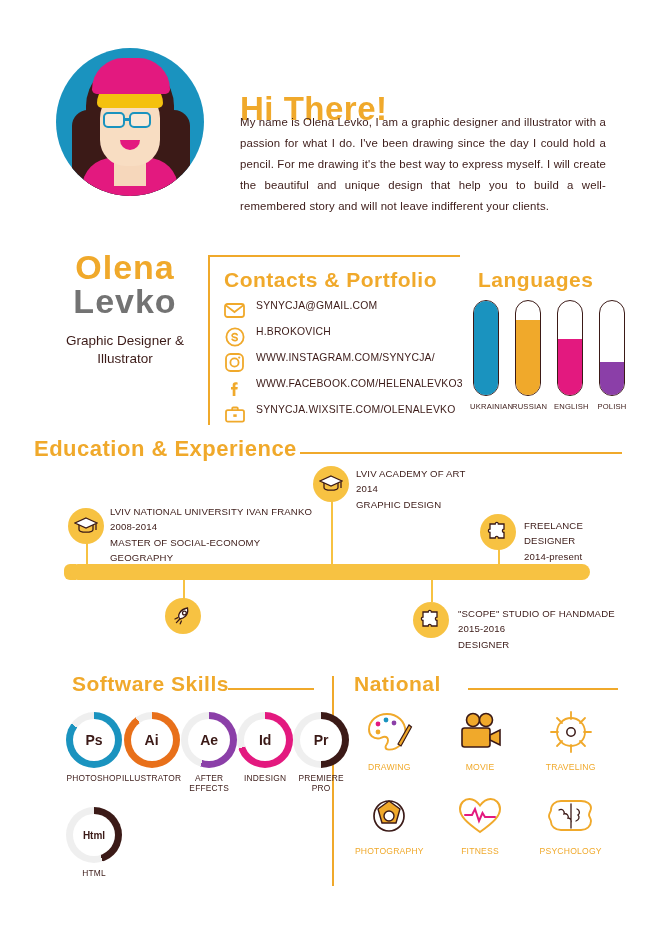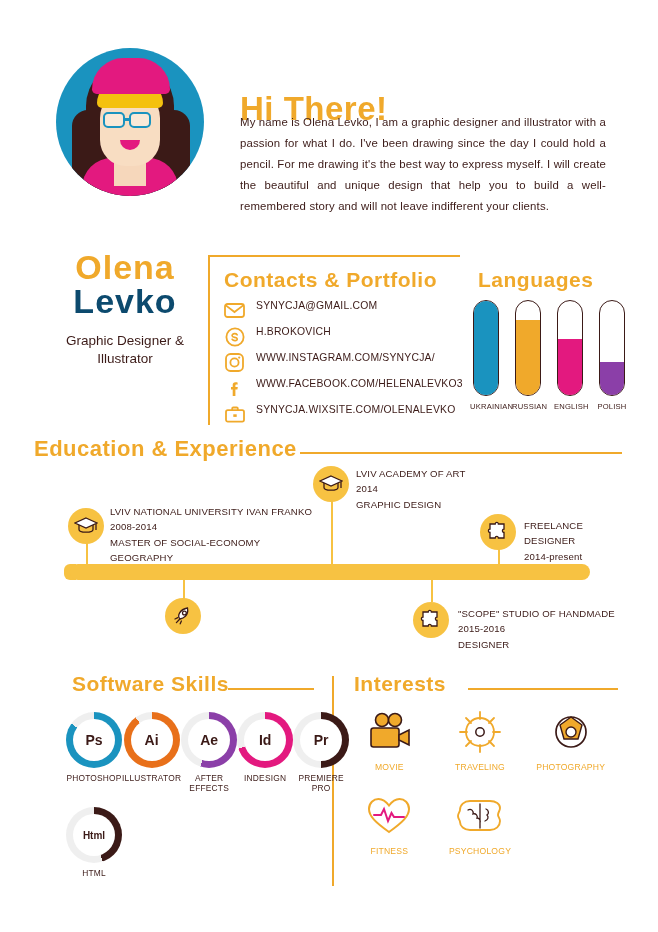--- a/index.html
+++ b/index.html
@@ -73,21 +73,21 @@
   }
 
   
   .name {
     position:absolute; left:30px; top:250px; width:190px; text-align:center;
   }
   .name .n1 {
     font-size:34px; font-weight:bold; color:#f0a92b; letter-spacing:1px; line-height:1.0;
   }
   .name .n2 {
-    font-size:34px; font-weight:bold; color:#0c4a6e; letter-spacing:1px; line-height:1.05;
+    font-size:34px; font-weight:bold; color:#737373; letter-spacing:1px; line-height:1.05;
   }
   .role {
     margin-top:12px; font-size:13.5px; color:#3b1a17; line-height:1.35;
   }
   .bdate { margin-top:10px; font-size:13.5px; color:#3b1a17; }
 
   
   .hi {
     position:absolute; left:240px; top:70px; font-size:33px;margin-top:20px;
   }
@@ -397,25 +397,38 @@
     </div>
 
     <div class="skill">
       <div class="ring" style="background:conic-gradient(#3b1a17 0 45%, #efefef 45% 100%)">
         <div class="inner" style="font-size:10px">Html</div>
       </div>
       <div class="lab">Html</div>
     </div>
   </div>
 
-  <div class="in-title hdr">Interests</div>
+  <div class="in-title hdr">National</div>
   <div class="in-rule"></div>
 
   <div class="interests">
 
+    <div class="interest">
+      <div class="i-ico">
+        <svg width="48" height="44" viewBox="0 0 48 44">
+          <path d="M22 4C12 4 4 11 4 19.5c0 6 4.5 9 9 9 3 0 4-1.8 6.5-1.8 2.2 0 3.5 1.6 3.5 3.8 0 3.4-2.5 4.2-2.5 6.5 0 1.6 1.4 2.6 3.5 2.6 9.6 0 16.5-8.3 16.5-17.8C40.5 11.4 32.3 4 22 4z" fill="none" stroke="#f0a92b" stroke-width="1.9"></path>
+          <circle cx="13" cy="14" r="2.4" fill="#e3197f"></circle>
+          <circle cx="21" cy="10" r="2.4" fill="#1a93bf"></circle>
+          <circle cx="29" cy="13" r="2.4" fill="#8b3fa8"></circle>
+          <circle cx="13" cy="22" r="2.4" fill="#f0a92b"></circle>
+          <path d="M33 34 L44 15 L46.5 17 L36 36 Z" fill="#f0a92b" stroke="#3b1a17" stroke-width="1.2"></path>
+        </svg>
+      </div>
+      <div class="lab">Drawing</div>
+    </div>
 
     <div class="interest">
       <div class="i-ico">
         <svg width="48" height="42" viewBox="0 0 48 42">
           <circle cx="17" cy="9" r="6.5" fill="#f0a92b" stroke="#3b1a17" stroke-width="1.6"></circle>
           <circle cx="30" cy="9" r="6.5" fill="#f0a92b" stroke="#3b1a17" stroke-width="1.6"></circle>
           <rect x="6" y="17" width="28" height="19" rx="2.5" fill="#f0a92b" stroke="#3b1a17" stroke-width="1.6"></rect>
           <path d="M34 24 L44 19 v15 l-10 -5 z" fill="#f0a92b" stroke="#3b1a17" stroke-width="1.6"></path>
         </svg>
       </div>

